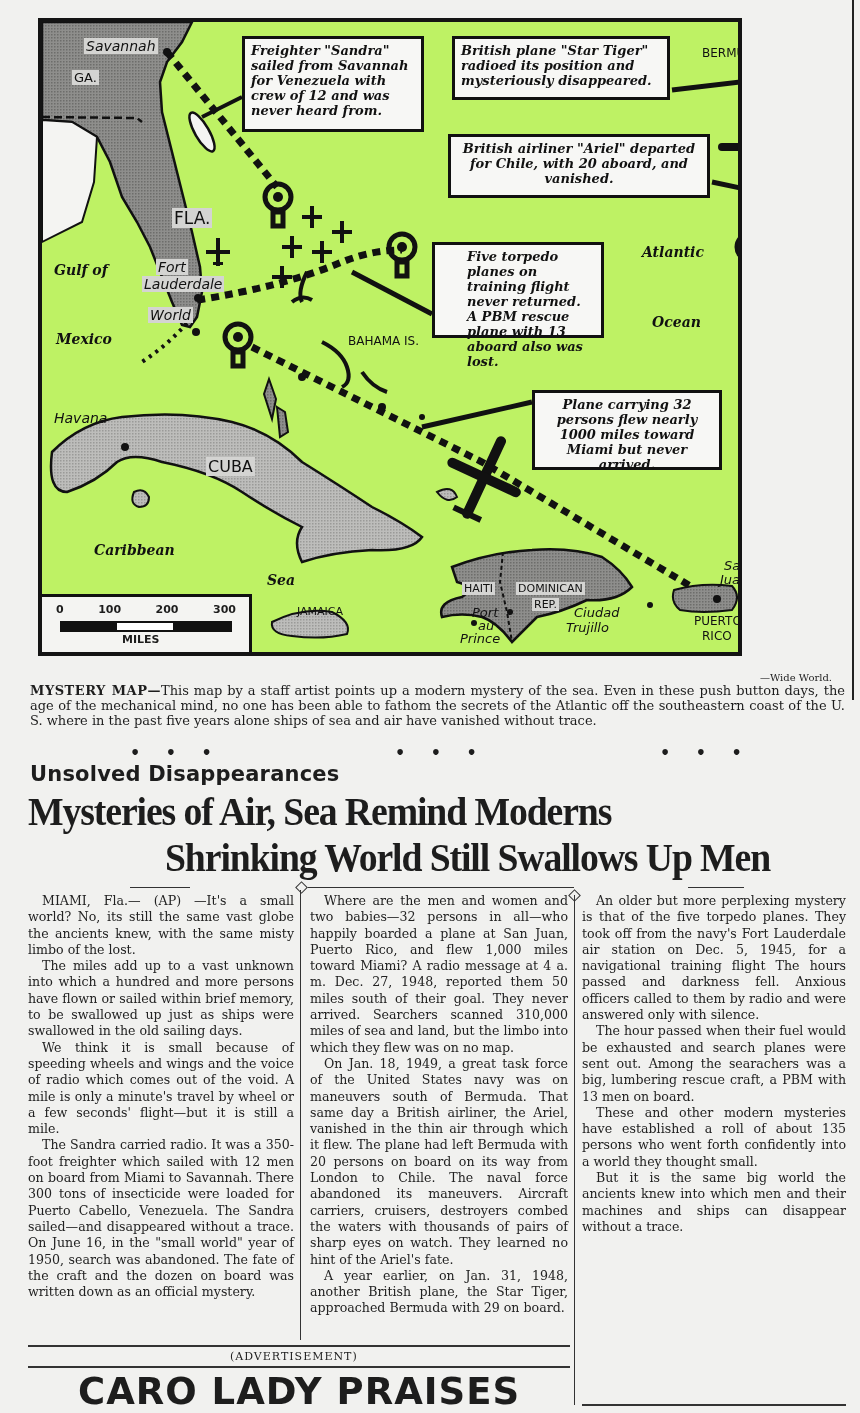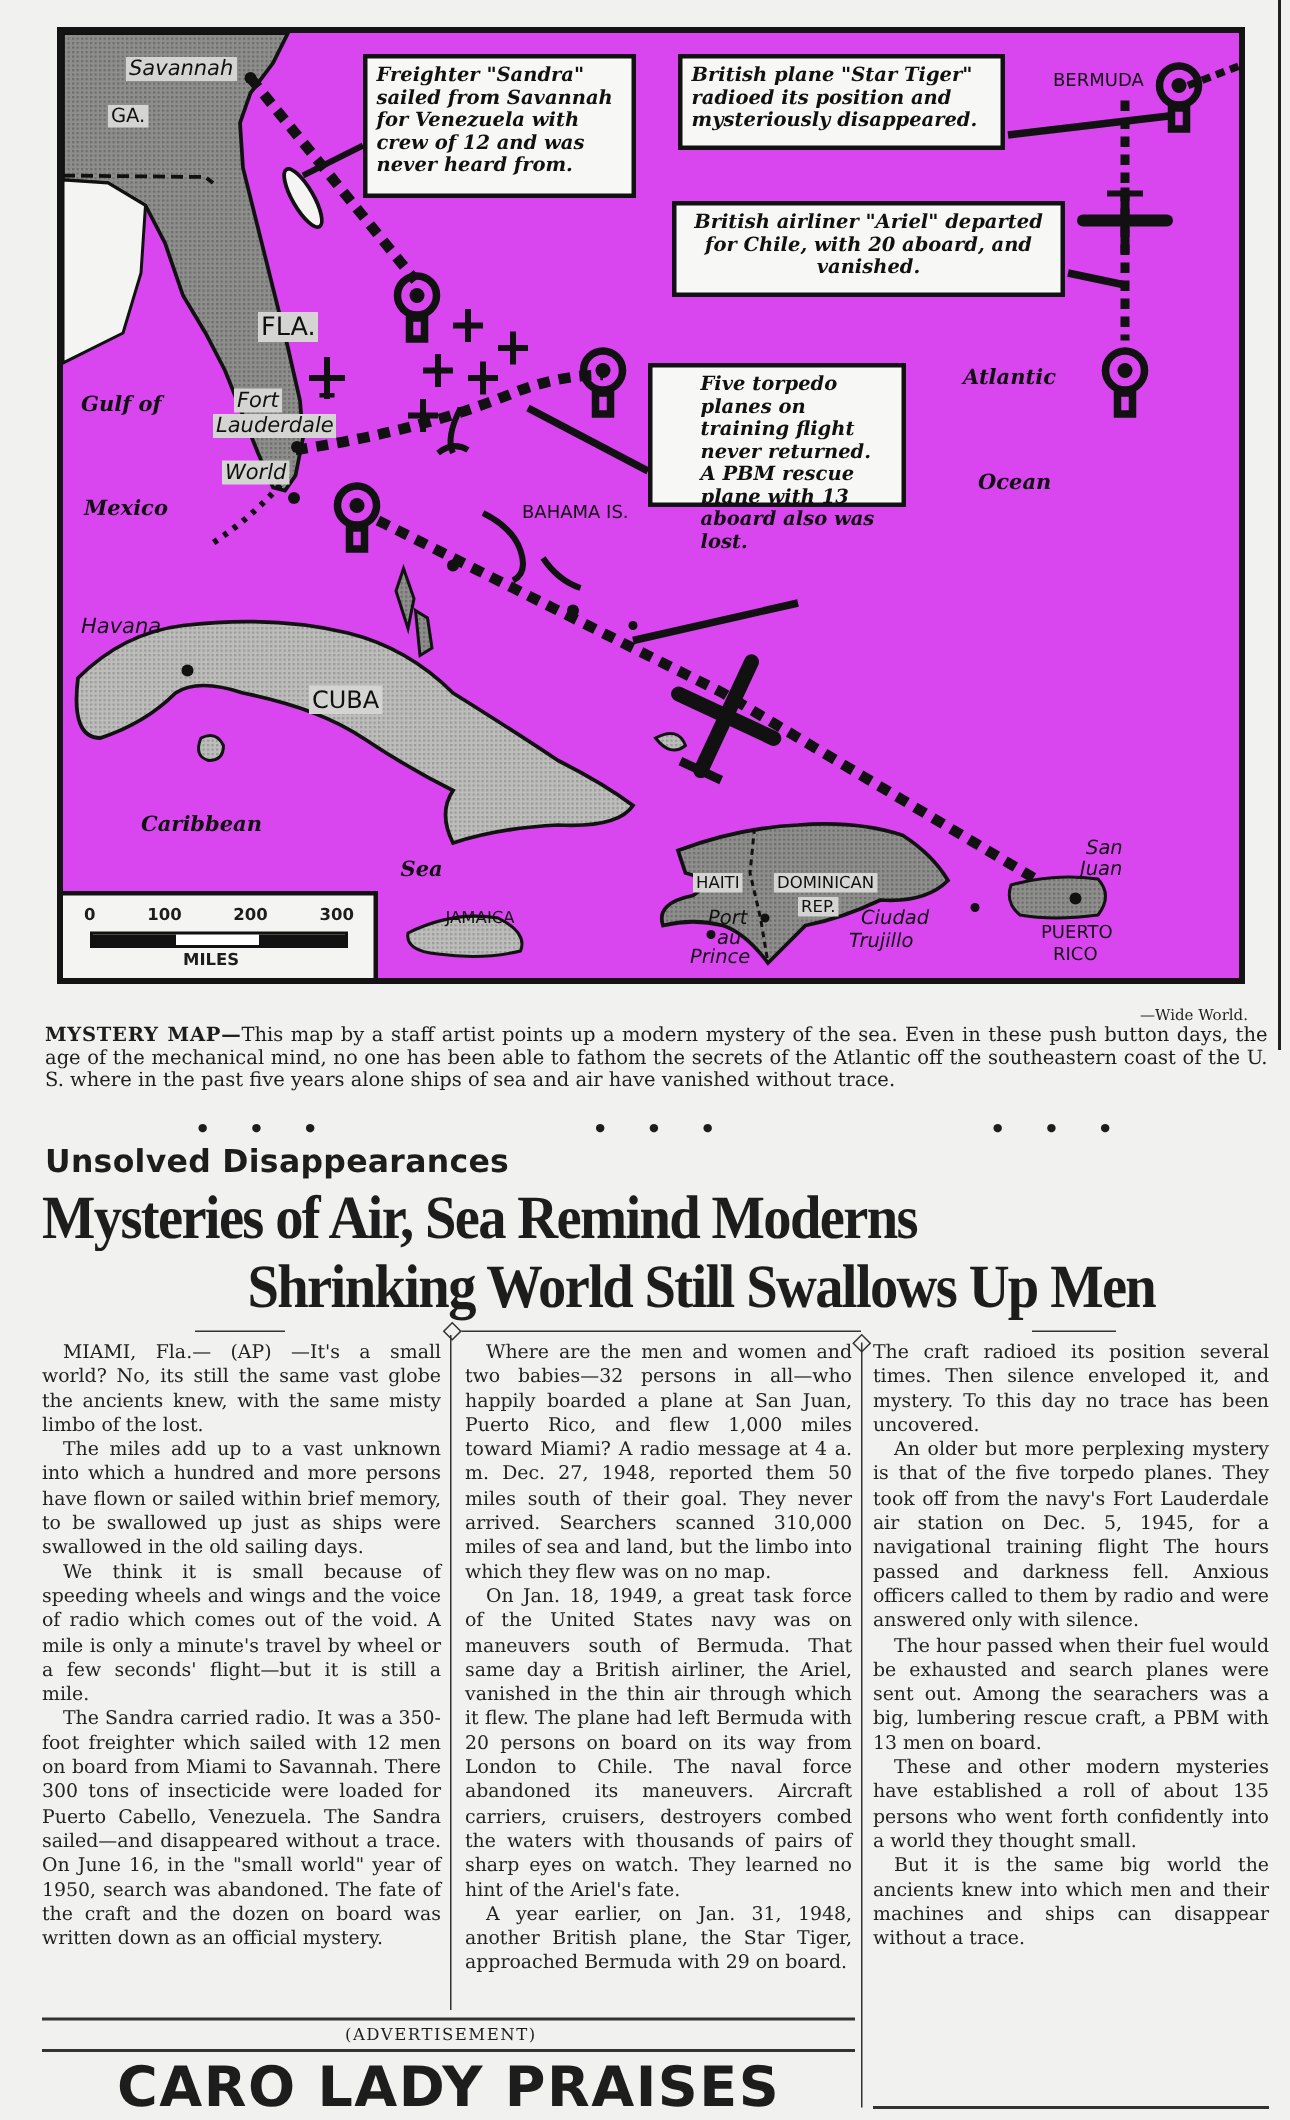--- a/index.html
+++ b/index.html
@@ -1,17 +1,17 @@
 <!DOCTYPE html>
 <html><head>
 <meta charset="utf-8">
 <style>
   html,body{margin:0;padding:0;}
   body{width:860px;height:1413px;background:#f1f1ef;position:relative;overflow:hidden;font-family:"DejaVu Serif",serif;color:#1d1d1d;}
-  .map{position:absolute;left:38px;top:18px;width:792px;height:638px;border:4px solid #141414;background:#d946ef;box-sizing:border-box;overflow:hidden;}
+  .map{position:absolute;left:38px;top:18px;width:704px;height:638px;border:4px solid #141414;background:#bef264;box-sizing:border-box;overflow:hidden;}
   .map svg{position:absolute;left:0;top:0;}
   .lbl{position:absolute;font-family:"DejaVu Sans",sans-serif;font-weight:normal;font-size:12px;color:#111;white-space:nowrap;}
   .lbl.script{font-family:"DejaVu Serif",serif;font-style:italic;font-weight:bold;font-size:14px;}
   .lbl.italic{font-family:"DejaVu Sans",sans-serif;font-style:italic;font-weight:normal;font-size:14px;}
   .lbl.onland{background:#d4d4d2;padding:0 2px;}
   .callout{position:absolute;border:3px solid #111;background:#f7f7f5;font-family:"DejaVu Serif",serif;font-style:italic;font-weight:bold;font-size:13px;line-height:15px;padding:4px 6px;box-sizing:border-box;color:#111;text-align:left;}
   .callout.center{text-align:center;}
   .scale{position:absolute;left:0;bottom:0;width:210px;height:58px;border-top:3px solid #111;border-right:3px solid #111;background:#f4f4f2;box-sizing:border-box;}
   .scale .ticks{position:absolute;top:6px;left:14px;width:180px;display:flex;justify-content:space-between;font-family:"DejaVu Sans",sans-serif;font-weight:bold;font-size:11px;}
   .scale .bar{position:absolute;top:24px;left:18px;width:168px;height:7px;border:2px solid #111;background:linear-gradient(90deg,#111 0 33%,#fff 33% 66%,#111 66% 100%);}
@@ -198,20 +198,21 @@
   <span class="lbl" style="left:652px;top:592px;font-size:12px;">PUERTO</span>
   <span class="lbl" style="left:660px;top:607px;font-size:12px;">RICO</span>
   <span class="lbl" style="left:660px;top:24px;">BERMUDA</span>
   <span class="lbl script" style="left:600px;top:222px;text-align:right;">Atlantic</span>
   <span class="lbl script" style="left:610px;top:292px;">Ocean</span>
 
   <div class="callout" style="left:200px;top:14px;width:182px;height:96px;">Freighter "Sandra" sailed from Savannah for Venezuela with crew of 12 and was never heard from.</div>
   <div class="callout" style="left:410px;top:14px;width:218px;height:64px;">British plane "Star Tiger" radioed its position and mysteriously disappeared.</div>
   <div class="callout center" style="left:406px;top:112px;width:262px;height:64px;">British airliner "Ariel" departed for Chile, with 20 aboard, and vanished.</div>
   <div class="callout" style="left:390px;top:220px;width:172px;height:96px;padding-left:32px;">Five torpedo planes on training flight never returned. A PBM rescue plane with 13 aboard also was lost.</div>
+  <div class="callout center" style="left:490px;top:368px;width:190px;height:80px;">Plane carrying 32 persons flew nearly 1000 miles toward Miami but never arrived.</div>
 
   <div class="scale">
     <div class="ticks">
       <span>0</span>
       <span>100</span>
       <span>200</span>
       <span>300</span>
     </div>
     <div class="bar"></div>
     <div class="unit">MILES</div>
@@ -245,21 +246,20 @@
   <p>The miles add up to a vast unknown into which a hundred and more persons have flown or sailed within brief memory, to be swallowed up just as ships were swallowed in the old sailing days.</p>
   <p>We think it is small because of speeding wheels and wings and the voice of radio which comes out of the void. A mile is only a minute's travel by wheel or a few seconds' flight—but it is still a mile.</p>
   <p>The Sandra carried radio. It was a 350-foot freighter which sailed with 12 men on board from Miami to Savannah. There 300 tons of insecticide were loaded for Puerto Cabello, Venezuela. The Sandra sailed—and disappeared without a trace. On June 16, in the "small world" year of 1950, search was abandoned. The fate of the craft and the dozen on board was written down as an official mystery.</p>
 </div>
 <div class="col col2">
   <p>Where are the men and women and two babies—32 persons in all—who happily boarded a plane at San Juan, Puerto Rico, and flew 1,000 miles toward Miami? A radio message at 4 a. m. Dec. 27, 1948, reported them 50 miles south of their goal. They never arrived. Searchers scanned 310,000 miles of sea and land, but the limbo into which they flew was on no map.</p>
   <p>On Jan. 18, 1949, a great task force of the United States navy was on maneuvers south of Bermuda. That same day a British airliner, the Ariel, vanished in the thin air through which it flew. The plane had left Bermuda with 20 persons on board on its way from London to Chile. The naval force abandoned its maneuvers. Aircraft carriers, cruisers, destroyers combed the waters with thousands of pairs of sharp eyes on watch. They learned no hint of the Ariel's fate.</p>
   <p>A year earlier, on Jan. 31, 1948, another British plane, the Star Tiger, approached Bermuda with 29 on board.</p>
 </div>
 <div class="col col3">
-  <p style="text-indent:0">The craft radioed its position several times. Then silence enveloped it, and mystery. To this day no trace has been uncovered.</p>
   <p>An older but more perplexing mystery is that of the five torpedo planes. They took off from the navy's Fort Lauderdale air station on Dec. 5, 1945, for a navigational training flight The hours passed and darkness fell. Anxious officers called to them by radio and were answered only with silence.</p>
   <p>The hour passed when their fuel would be exhausted and search planes were sent out. Among the searachers was a big, lumbering rescue craft, a PBM with 13 men on board.</p>
   <p>These and other modern mysteries have established a roll of about 135 persons who went forth confidently into a world they thought small.</p>
   <p>But it is the same big world the ancients knew into which men and their machines and ships can disappear without a trace.</p>
 </div>
 
 <div class="hrule" style="left:28px;top:1345px;width:542px;height:2px;background:#333;"></div>
 <div class="adlabel">(ADVERTISEMENT)</div>
 <div class="hrule" style="left:28px;top:1366px;width:542px;height:2px;background:#333;"></div>
 <div class="adhead">CARO LADY PRAISES</div>

